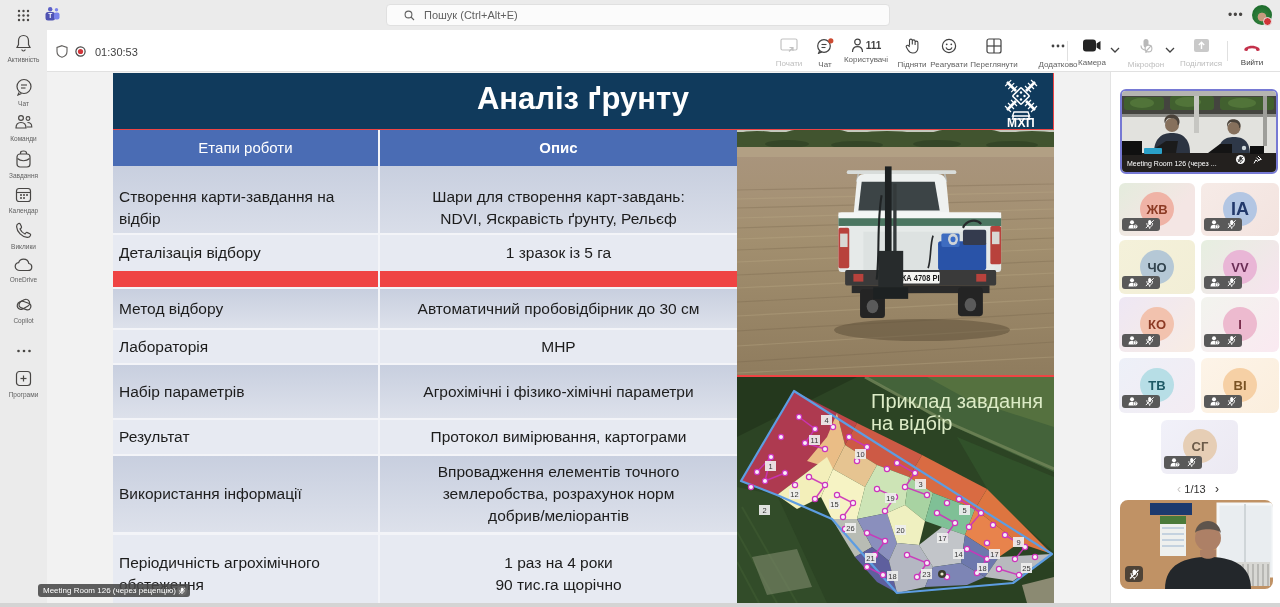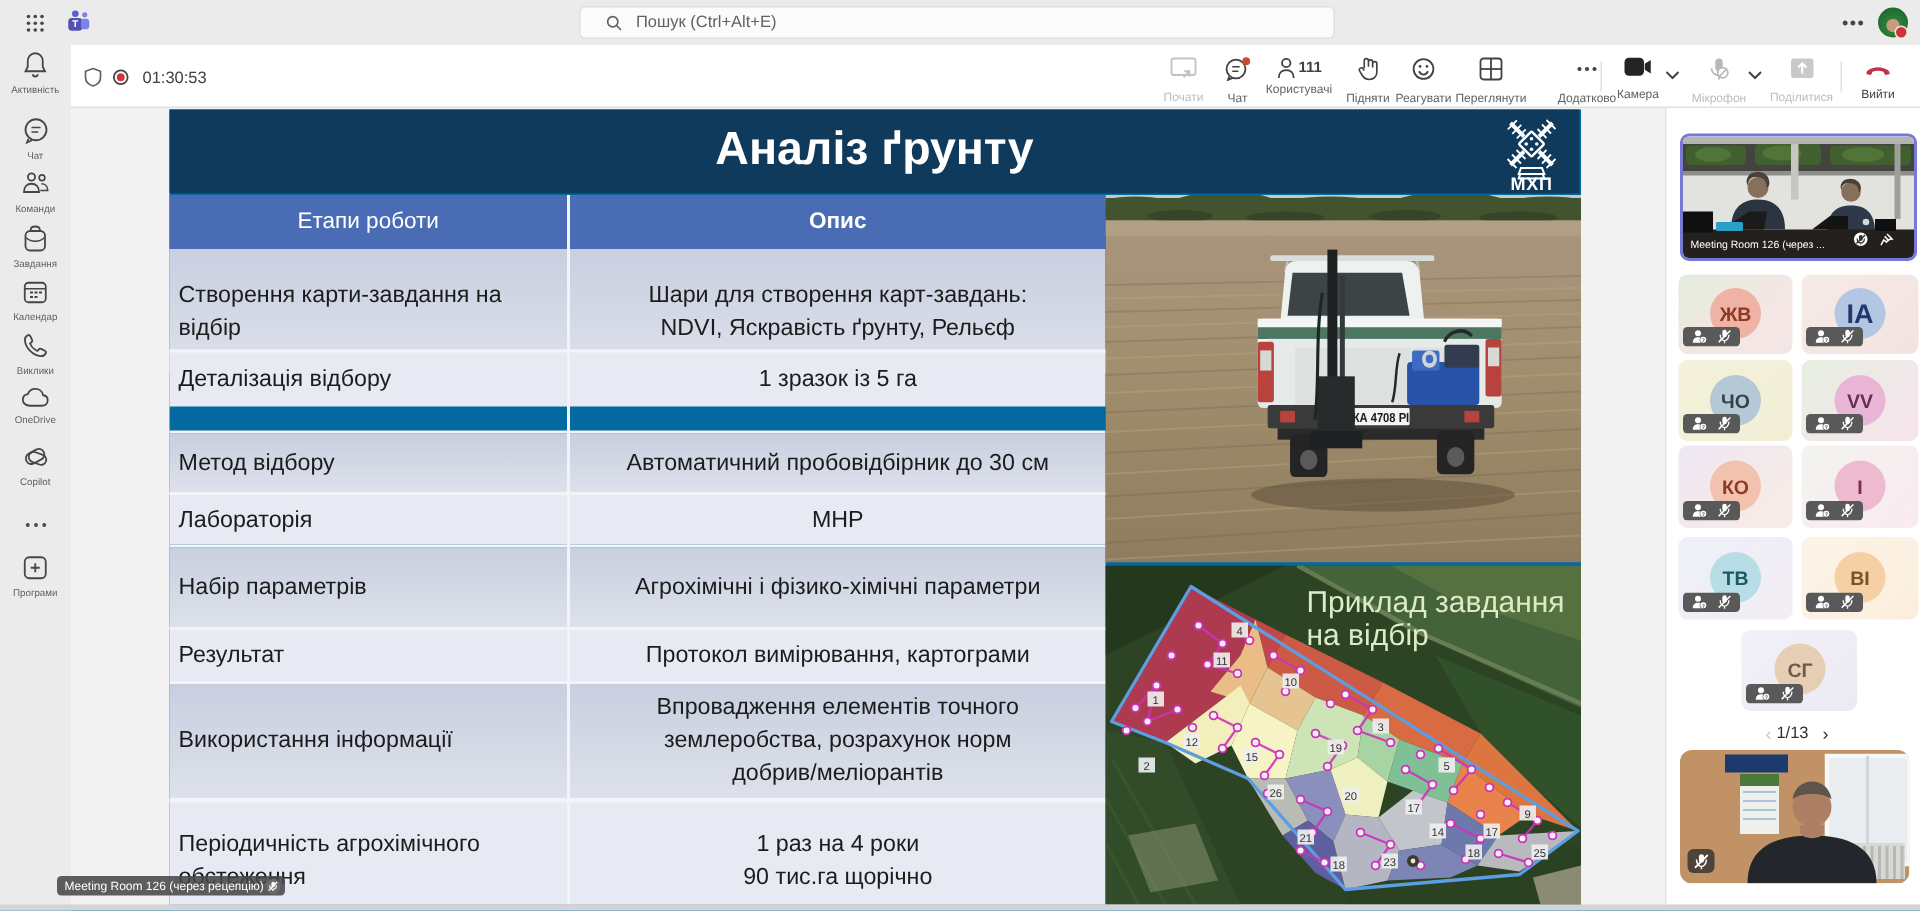--- a/index.html
+++ b/index.html
@@ -19,21 +19,21 @@
   .ctl.dis .lbl { color:#bdbdbd; }
   #timer { left:95px; top:46px; font-size:11px; color:#424242; }
 
   
   #rail { left:0; top:30px; width:47px; height:577px; background:#ebebeb; }
   .railitem { position:absolute; width:47px; text-align:center; }
   .railitem .rlbl { font-size:6.5px; color:#616161; margin-top:0px; display:block; }
 
   
   #stage { left:47px; top:72px; width:1063px; height:531px; background:#f2f2f2; }
-  #slide { left:113px; top:73px; width:941px; height:530px; background:#0369a1; }
+  #slide { left:113px; top:73px; width:941px; height:530px; background:#ef4444; }
 
   #navybar { left:0; top:0; width:940px; height:56px; background:#103a5c; }
   #slidetitle { left:0; top:8px; width:940px; text-align:center; color:#ffffff; font-size:31px; font-weight:bold; letter-spacing:0px; }
 
   
   .trow { position:absolute; left:0; width:624px; }
   .tcell1 { position:absolute; left:0; top:0; bottom:0; width:265px; display:flex; align-items:center; padding-left:6px; padding-right:16px; font-size:15.5px; color:#1c1c1c; line-height:22px; }
   .tcell2 { position:absolute; left:267px; top:0; bottom:0; width:357px; display:flex; align-items:center; justify-content:center; text-align:center; font-size:15.5px; color:#1c1c1c; line-height:22px; }
   .dark { background:linear-gradient(180deg,#c8cfdf 0%,#dde1eb 100%); }
   .lite { background:#e7eaf2; }

